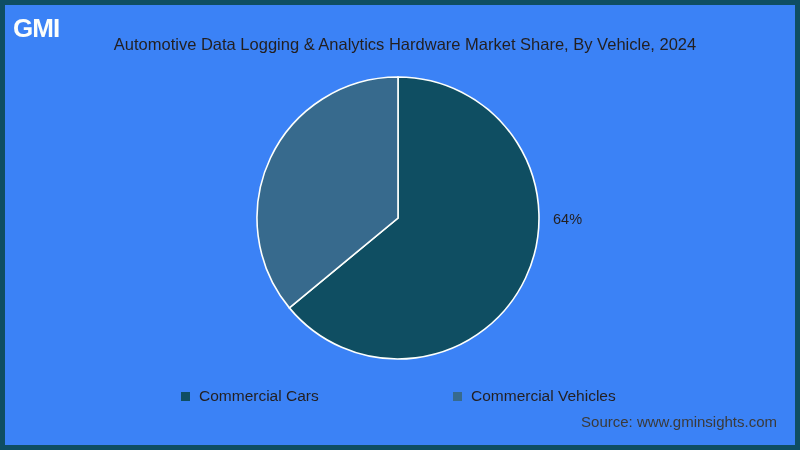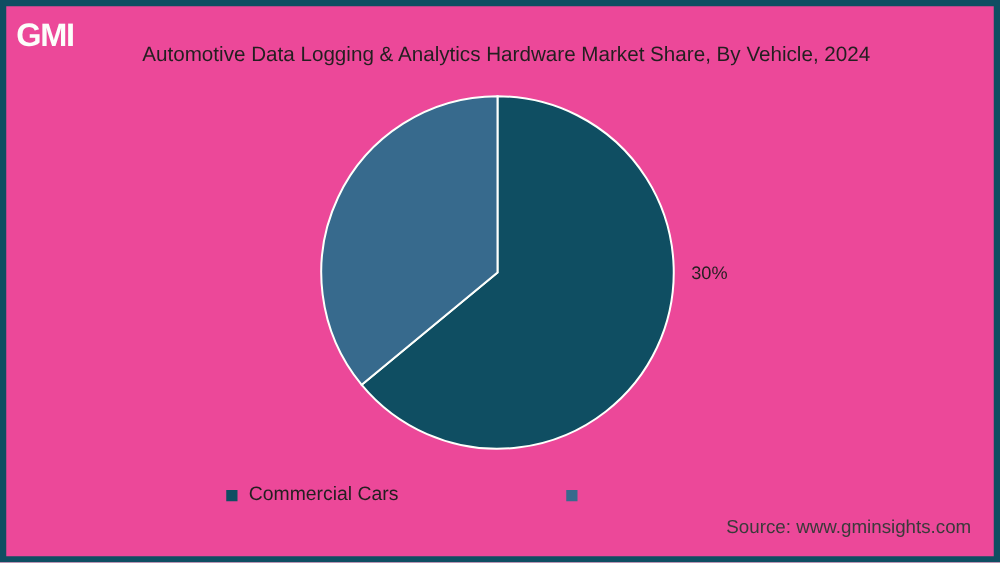--- a/index.html
+++ b/index.html
@@ -9,21 +9,21 @@
     background: #ffffff;
   }
   body {
     font-family: "Liberation Sans", sans-serif;
   }
   #figure {
     position: relative;
     width: 800px;
     height: 450px;
     box-sizing: border-box;
-    background: #ec4899;
+    background: #3b82f6;
     border: 5px solid #0f4e62;
     overflow: hidden;
     padding-left: 14px;
   }
   .watermark {
     position: absolute;
     left: 8px;
     top: 6px;
     width: 72px;
     height: 34px;
@@ -98,28 +98,29 @@
   <div class="watermark">GMI</div>
 
   <div class="chart-title">Automotive Data Logging &amp; Analytics Hardware Market Share, By Vehicle, 2024</div>
 
   <svg id="pie-svg" width="800" height="450" aria-hidden="true">
       <path d="M 393 213 L 393.00 72.00 A 141 141 0 1 1 284.36 302.88 Z" fill="#0f4e62" stroke="#fdfffc" stroke-width="1.6"></path>
       <path d="M 393 213 L 284.36 302.88 A 141 141 0 0 1 393.00 72.00 Z" fill="#376a8d" stroke="#fdfffc" stroke-width="1.6"></path>
     </svg>
 
   <div id="slice-labels">
-      <div class="slice-label" style="left: 548px; top: 206px;">30%</div>
+      <div class="slice-label" style="left: 548px; top: 206px;">64%</div>
     </div>
 
   <div class="legend" id="legend">
       <div class="legend-item" style="left: 176px;">
         <span class="legend-swatch" style="background: rgb(15, 78, 98);"></span>
         <span class="legend-label">Commercial Cars</span>
       </div>
       <div class="legend-item" style="left: 448px;">
         <span class="legend-swatch" style="background: rgb(55, 106, 141);"></span>
+        <span class="legend-label">Commercial Vehicles</span>
       </div>
     </div>
 
   <div class="source">Source: www.gminsights.com</div>
 
 </div>
 
 </body></html>

